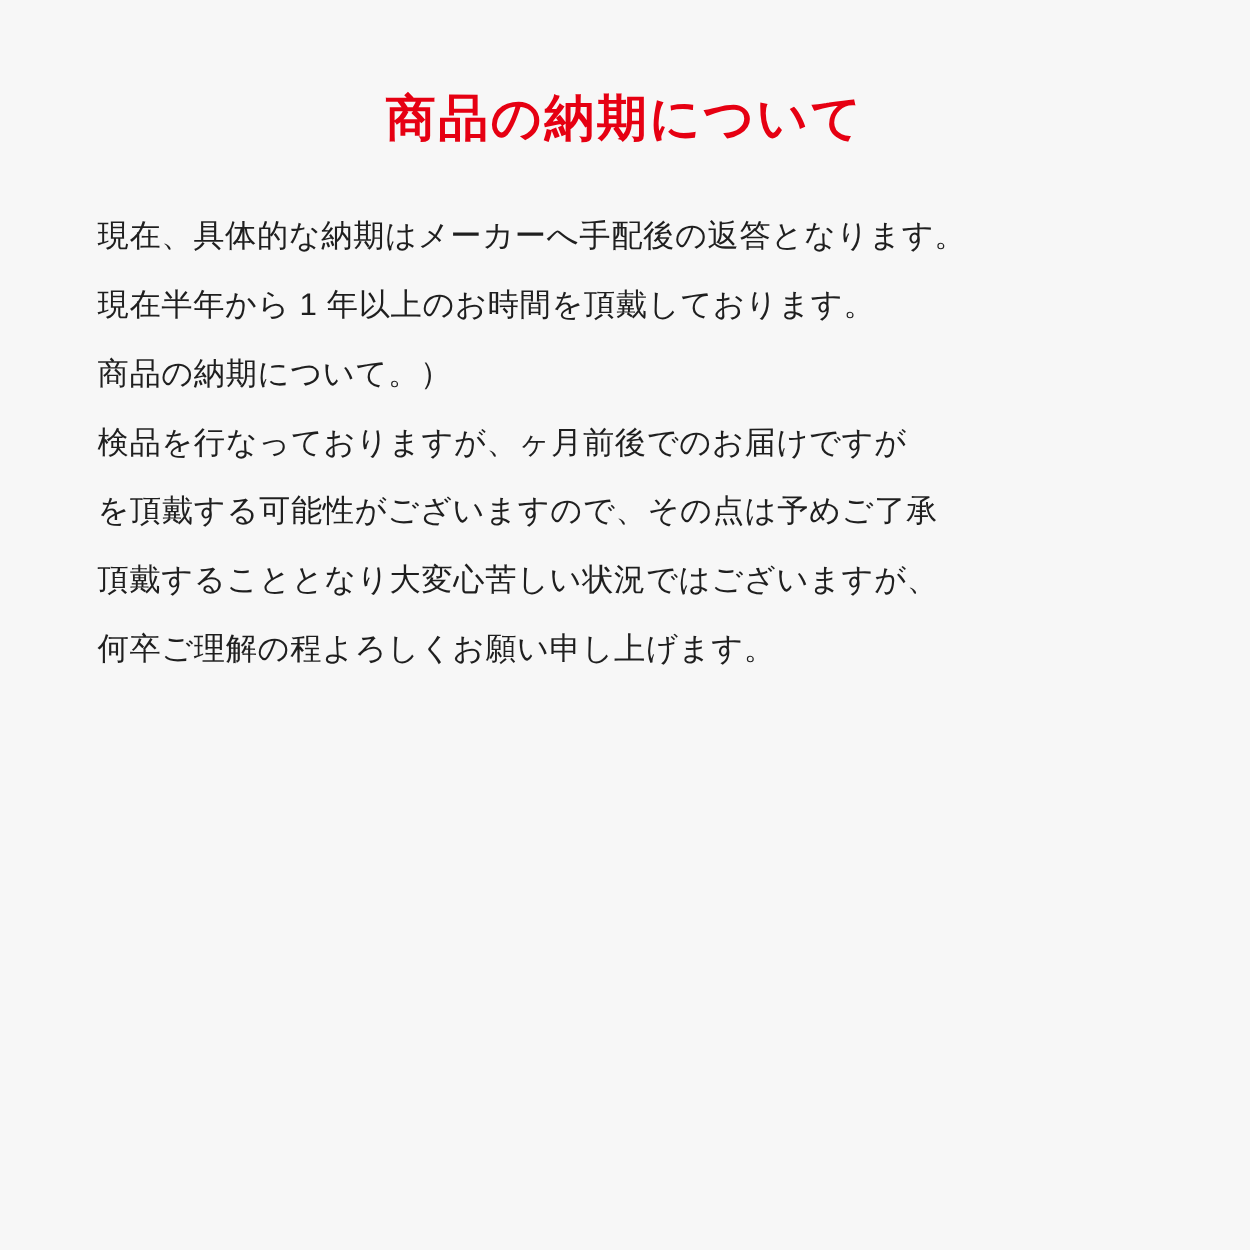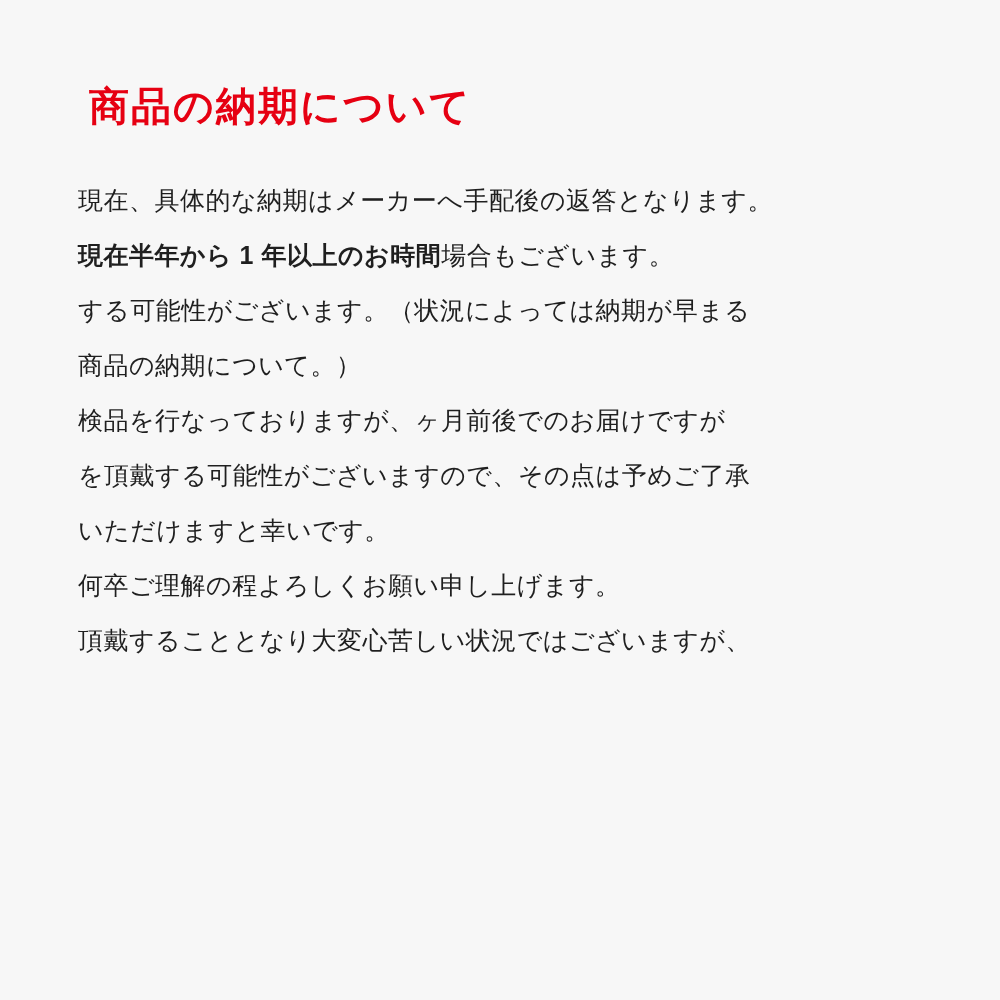--- a/index.html
+++ b/index.html
@@ -17,66 +17,60 @@
   .notice {
     width: 1000px;
     height: 1000px;
     box-sizing: border-box;
     padding: 72px 78px 0 78px;
   }
   .notice-title {
     font-size: 40px;
     font-weight: bold;
     color: #e60012;
-    text-align: left;
+    text-align: center;
     line-height: 46px;
     letter-spacing: 2px;
-    margin: 11px;
+    margin: 0;
   }
   .notice-body {
     margin-top: 44px;
   }
   .notice-line {
     font-size: 25px;
     line-height: 55px;
     letter-spacing: 0.5px;
     white-space: nowrap;
   }
   .notice-line .bold {
-    font-weight: bold;
+    font-weight: normal;
   }
 </style>
 </head>
 <body>
 
 <div class="notice">
   <h1 class="notice-title">商品の納期について</h1>
 
   <div class="notice-body">
     <div class="notice-line">
       <span>現在、具体的な納期はメーカーへ手配後の返答となります。</span>
     </div>
     <div class="notice-line">
-      <span class="bold">現在半年から 1 年以上のお時間</span><span>場合もございます。</span>
-    </div>
-    <div class="notice-line">
-      <span>する可能性がございます。（状況によっては納期が早まる</span>
+      <span class="bold">現在半年から 1 年以上のお時間</span><span>を頂戴しております。</span>
     </div>
     <div class="notice-line">
       <span>商品の納期について。）</span>
     </div>
     <div class="notice-line">
       <span>検品を行なっておりますが、ヶ月前後でのお届けですが</span>
     </div>
     <div class="notice-line">
       <span>を頂戴する可能性がございますので、その点は予めご了承</span>
     </div>
     <div class="notice-line">
-      <span>いただけますと幸いです。</span>
+      <span>頂戴することとなり大変心苦しい状況ではございますが、</span>
     </div>
     <div class="notice-line">
       <span>何卒ご理解の程よろしくお願い申し上げます。</span>
-    </div>
-    <div class="notice-line">
-      <span>頂戴することとなり大変心苦しい状況ではございますが、</span>
     </div>
   </div>
 </div>
 
 </body></html>

